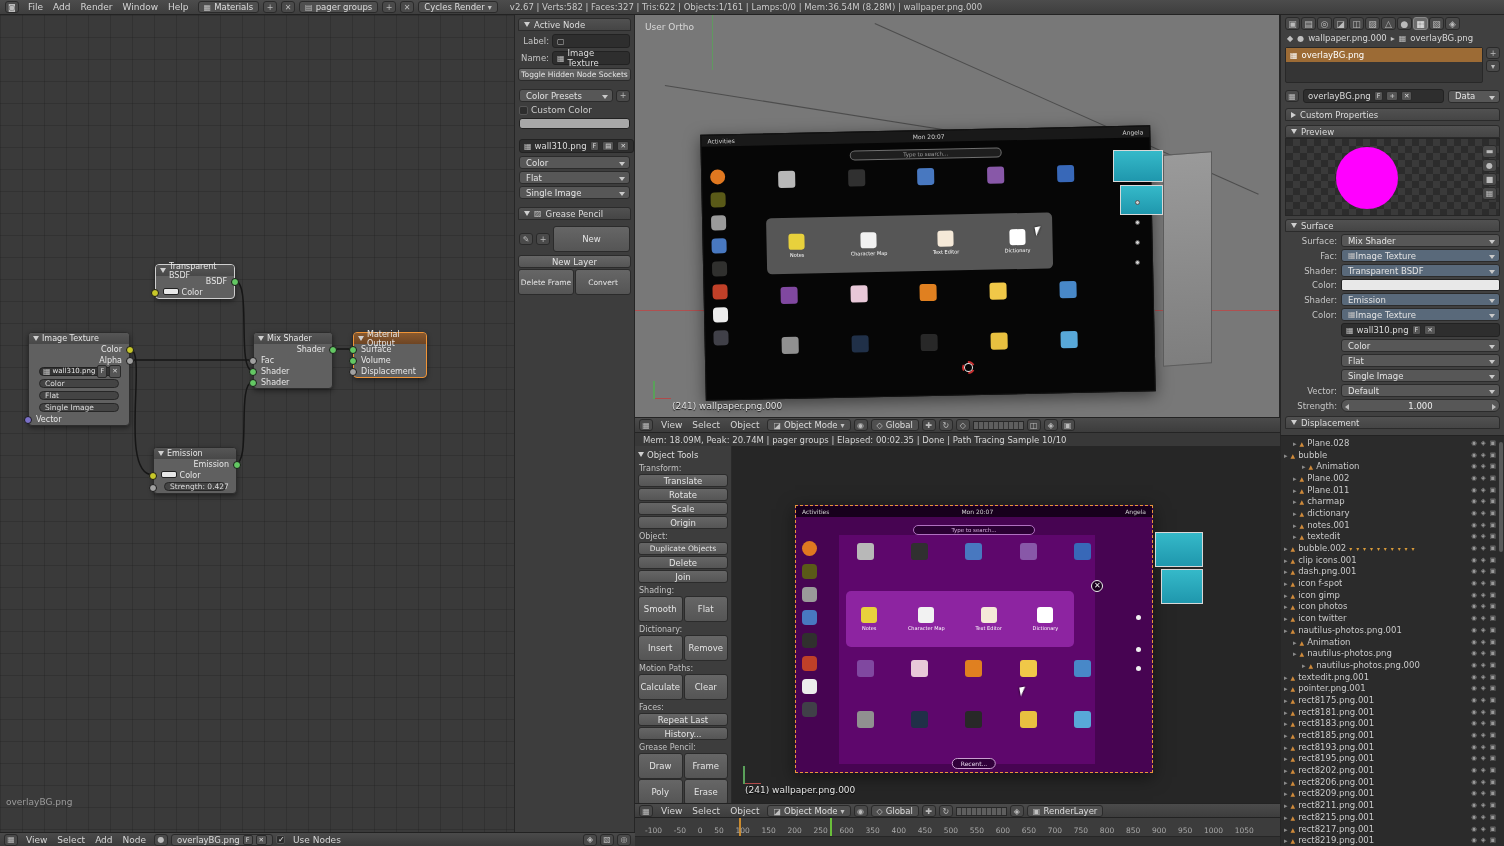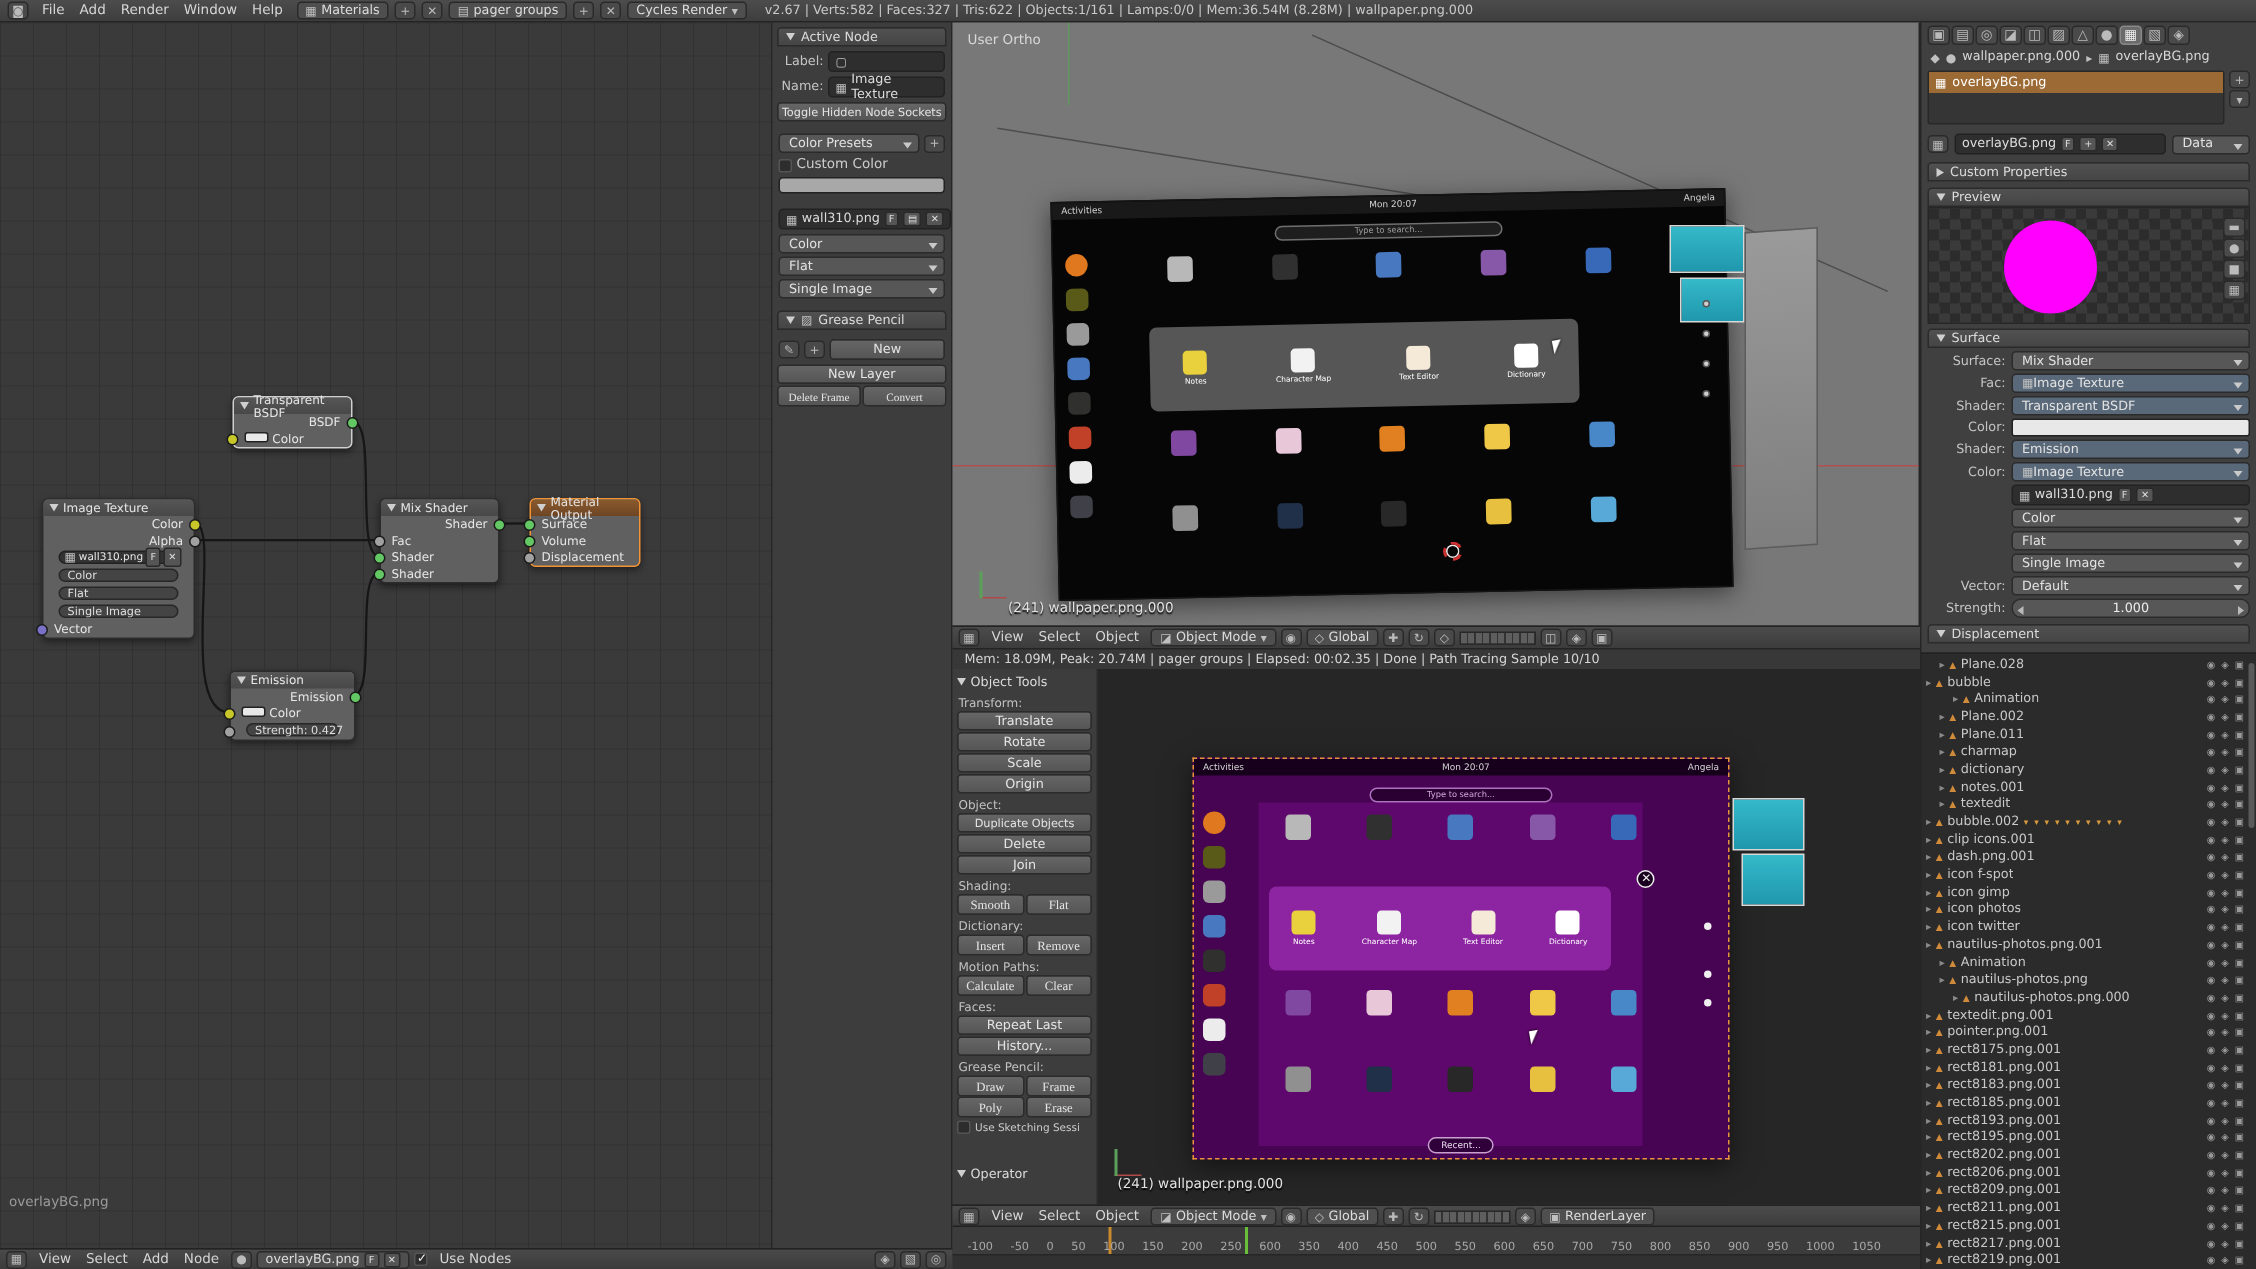--- a/index.html
+++ b/index.html
@@ -7,21 +7,21 @@
   body { background:#333; font-family:"DejaVu Sans",sans-serif; font-size:9px; color:#ccc; position:relative; }
   .abs { position:absolute; }
 
   
   .menu { color:#d6d6d6; padding:0 5px; font-size:9px; white-space:nowrap; }
   .hbox { height:12px; background:#4f4f4f; border:1px solid #2a2a2a; border-radius:3px;
           display:inline-flex; align-items:center; padding:0 5px; gap:3px; font-size:8.5px; color:#ddd; white-space:nowrap; }
   .ibox { width:14px; height:12px; background:#4a4a4a; border:1px solid #2a2a2a; border-radius:3px;
           display:inline-flex; align-items:center; justify-content:center; font-size:8px; color:#bbb; }
   .btn  { background:linear-gradient(#666,#555); border:1px solid #2b2b2b; border-radius:3px;
-          color:#e4e4e4; display:flex; align-items:center; justify-content:center; font-size:8.5px; height:14px; }
+          color:#e4e4e4; display:flex; align-items:center; justify-content:center; font-size:8.5px; height:26px; }
   .field{ background:#2e2e2e; border:1px solid #222; border-radius:3px; color:#ddd;
           display:flex; align-items:center; padding:0 4px; gap:3px; height:14px; font-size:8.5px; }
   .dd   { background:#575757; border:1px solid #2b2b2b; border-radius:3px; color:#e2e2e2;
           display:flex; align-items:center; padding:0 14px 0 6px; height:13px; font-size:8.5px; position:relative; }
   .dd::after { content:""; position:absolute; right:4px; top:5px; border-left:3px solid transparent;
                border-right:3px solid transparent; border-top:4px solid #c9c9c9; }
   .dd.blue { background:#59697a; }
   .num  { background:#575757; border:1px solid #2b2b2b; border-radius:6px; color:#eee;
           display:flex; align-items:center; justify-content:center; height:13px; font-size:8.5px; position:relative; }
   .num::before { content:""; position:absolute; left:3px; top:4px; border-top:3px solid transparent;
@@ -123,21 +123,21 @@
   .g-pill { position:absolute; left:50%; transform:translateX(-50%); bottom:3px; height:11px; padding:0 8px;
             border:1px solid #c9a0d0; border-radius:6px; background:#30003a; color:#e8d8ee; font-size:6px;
             display:flex; align-items:center; }
 
   
   #tool-shelf { position:absolute; left:635px; top:446px; width:97px; height:357px; background:#3d3d3d;
                 border-right:1px solid #2a2a2a; padding:2px 3px; overflow:hidden; }
   .ts-head { display:flex; align-items:center; gap:3px; color:#dcdcdc; font-size:8.5px; height:13px; }
   .ts-label { color:#c2c2c2; font-size:8px; margin:3px 0 1px 1px; }
   .ts-btn { height:13px; margin:1px 0; }
-  .ts-pair { display:flex; gap:1px; } .ts-pair .btn { flex:1;font-family:Liberation Serif, serif; }
+  .ts-pair { display:flex; gap:1px; } .ts-pair .btn { flex:1; }
 
   
   #timeline { left:635px; top:817px; width:645px; height:29px; background:#3c3c3c; border-top:1px solid #222; overflow:hidden; }
   #tl-ticks { position:absolute; left:10px; right:26px; bottom:11px; display:flex; justify-content:space-between;
               color:#a8a8a8; font-size:7.5px; }
   #tl-strip { position:absolute; left:0; bottom:0; width:100%; height:10px; background:#313131; border-top:1px solid #262626; }
   .tl-green { position:absolute; left:195px; top:0; width:2px; height:29px; background:#6abf3a; }
   .tl-orange{ position:absolute; left:104px; top:0; width:2px; height:29px; background:#c98a2e; }
 
   

